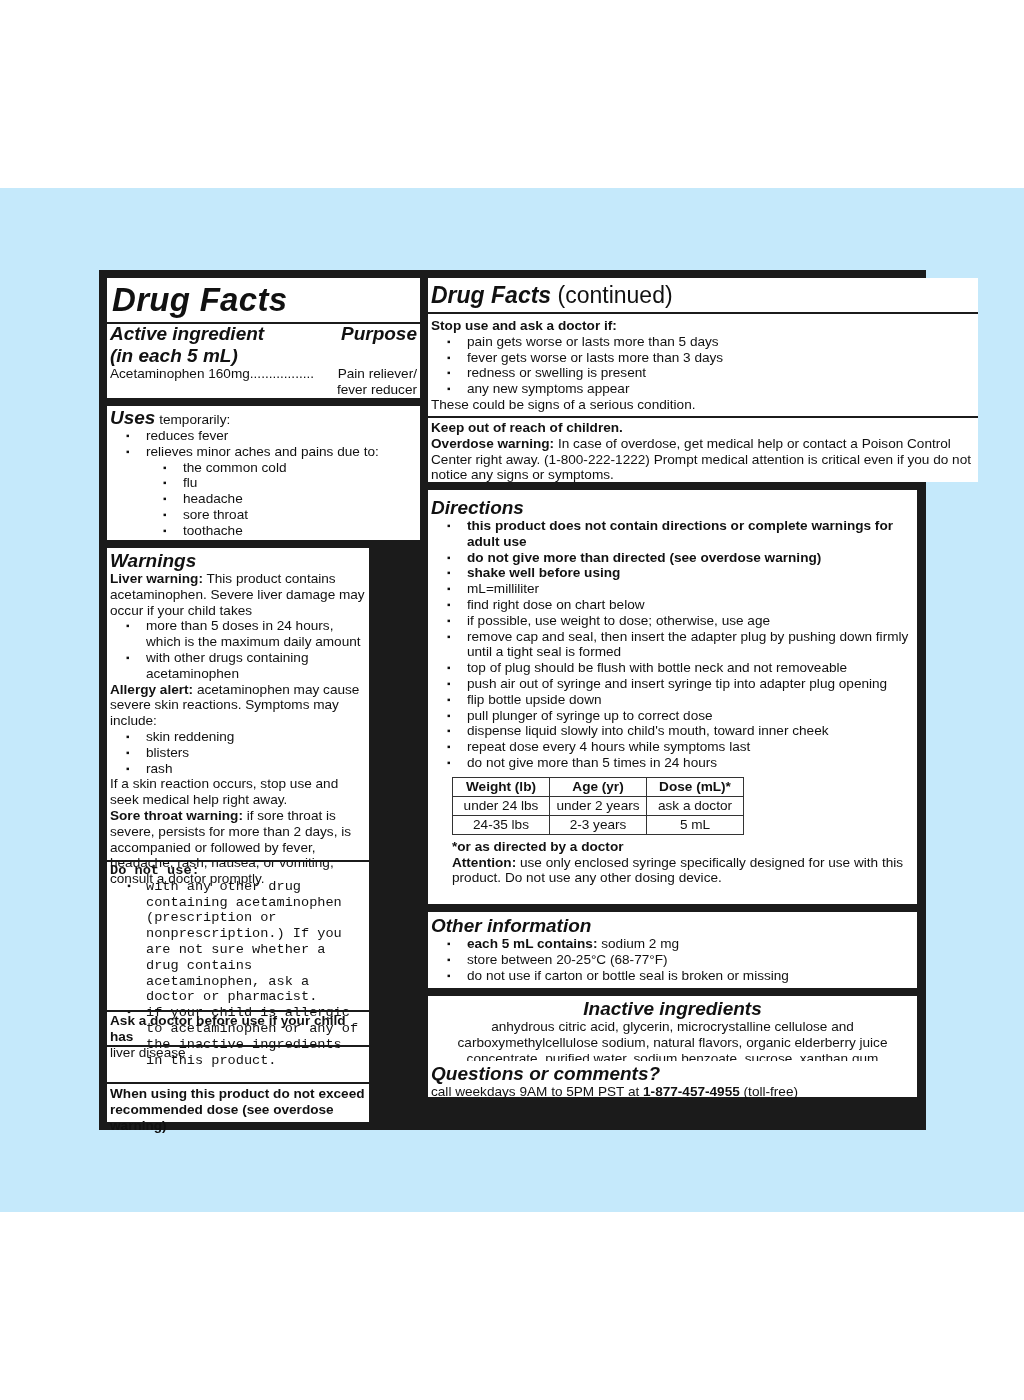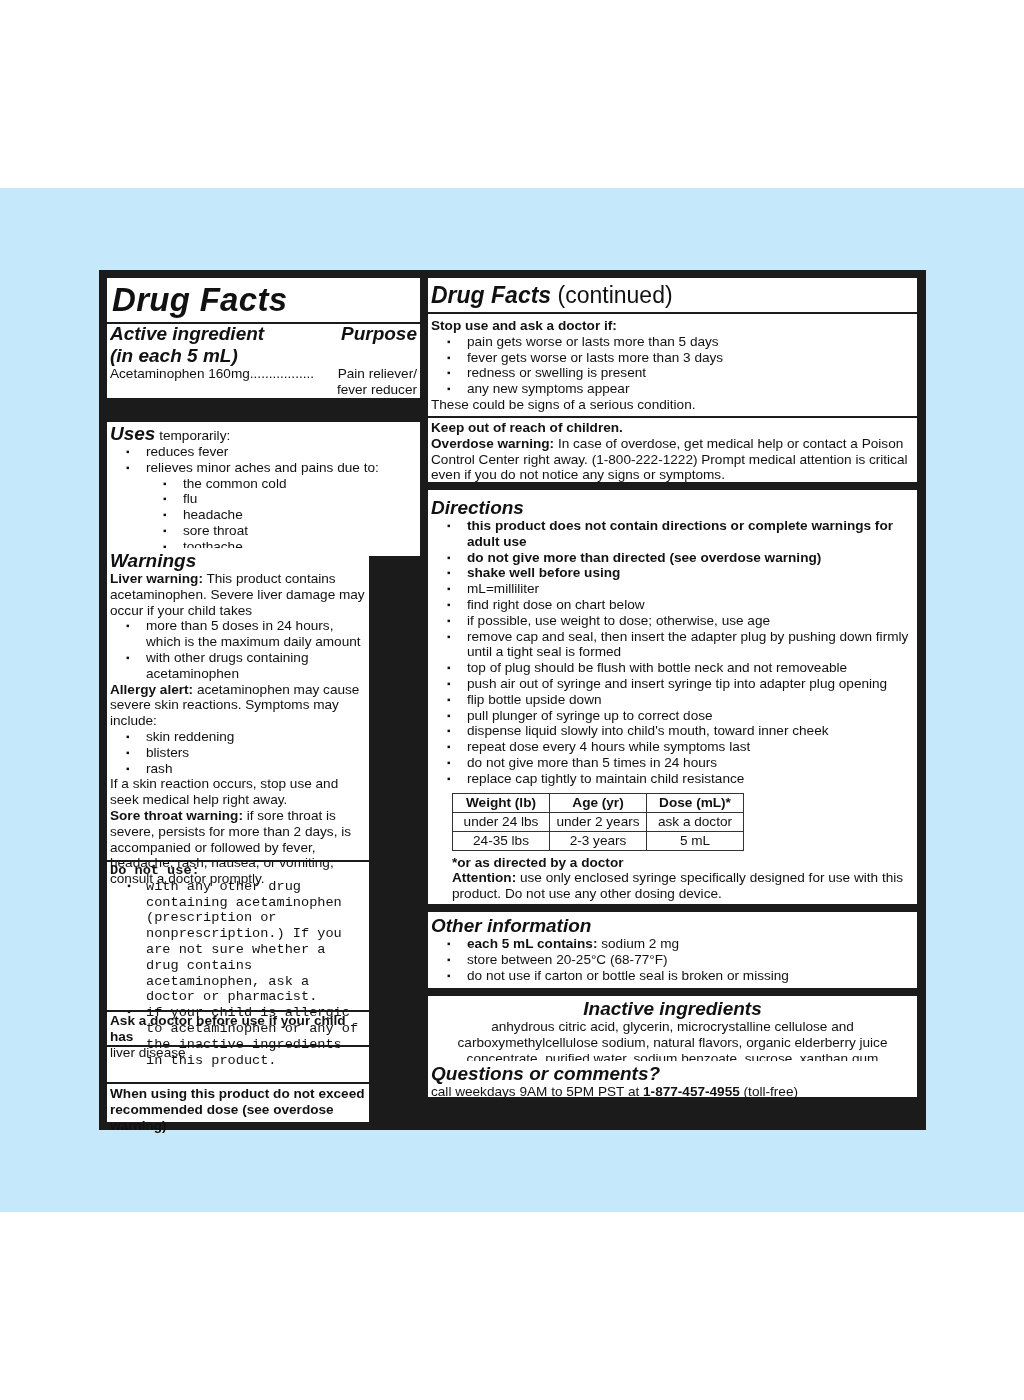--- a/index.html
+++ b/index.html
@@ -54,21 +54,21 @@
       </div>
       <div class="h-italic" style="margin-top:2px;">(in each 5 mL)</div>
       <div class="ai-row">
         <span>Acetaminophen 160mg.................</span>
         <span>Pain reliever/</span>
       </div>
       <div style="text-align:right;">fever reducer</div>
     </div>
   </div>
 
-  <div class="panel" style="left:8px; top:136px; width:313px; height:134px;margin-top:16px;">
+  <div class="panel" style="left:8px; top:136px; width:313px; height:134px;">
     <div style="margin-top:2px;">
       <span class="h-italic">Uses</span><span> temporarily:</span>
     </div>
     <ul class="b">
       <li>reduces fever</li>
       <li>relieves minor aches and pains due to:</li>
     </ul>
     <ul class="b sub">
       <li>the common cold</li>
       <li>flu</li>
@@ -114,21 +114,21 @@
       <div class="bold">Ask a doctor before use if your child has</div>
       <div>liver disease</div>
     </div>
 
     <div class="hline" style="top:497px;"></div>
 
     <div class="hline" style="top:534px;"></div>
     <div class="bold" style="position:absolute; left:3px; right:3px; top:538px;">When using this product do not exceed recommended dose (see overdose warning)</div>
   </div>
 
-  <div class="panel" style="left:329px; top:8px; width:489px; height:204px;">
+  <div class="panel" style="left:329px; top:8px; width:550px; height:204px;">
     <div style="font-size:23px; line-height:30px; margin-top:2px;">
       <span style="font-weight:bold; font-style:italic;">Drug Facts</span><span> (continued)</span>
     </div>
     <div class="hline" style="top:34px;"></div>
     <div style="margin-top:8px;">
       <div class="bold">Stop use and ask a doctor if:</div>
       <ul class="b">
         <li>pain gets worse or lasts more than 5 days</li>
         <li>fever gets worse or lasts more than 3 days</li>
         <li>redness or swelling is present</li>
@@ -155,21 +155,20 @@
       <li>find right dose on chart below</li>
       <li>if possible, use weight to dose; otherwise, use age</li>
       <li>remove cap and seal, then insert the adapter plug by pushing down firmly until a tight seal is formed</li>
       <li>top of plug should be flush with bottle neck and not removeable</li>
       <li>push air out of syringe and insert syringe tip into adapter plug opening</li>
       <li>flip bottle upside down</li>
       <li>pull plunger of syringe up to correct dose</li>
       <li>dispense liquid slowly into child's mouth, toward inner cheek</li>
       <li>repeat dose every 4 hours while symptoms last</li>
       <li>do not give more than 5 times in 24 hours</li>
-      <li>replace cap tightly to maintain child resistance</li>
     </ul>
     <table class="dose-table">
       <thead>
         <tr>
           <th style="width:88px;">Weight (lb)</th>
           <th style="width:88px;">Age (yr)</th>
           <th style="width:88px;">Dose (mL)*</th>
         </tr>
       </thead>
       <tbody>

